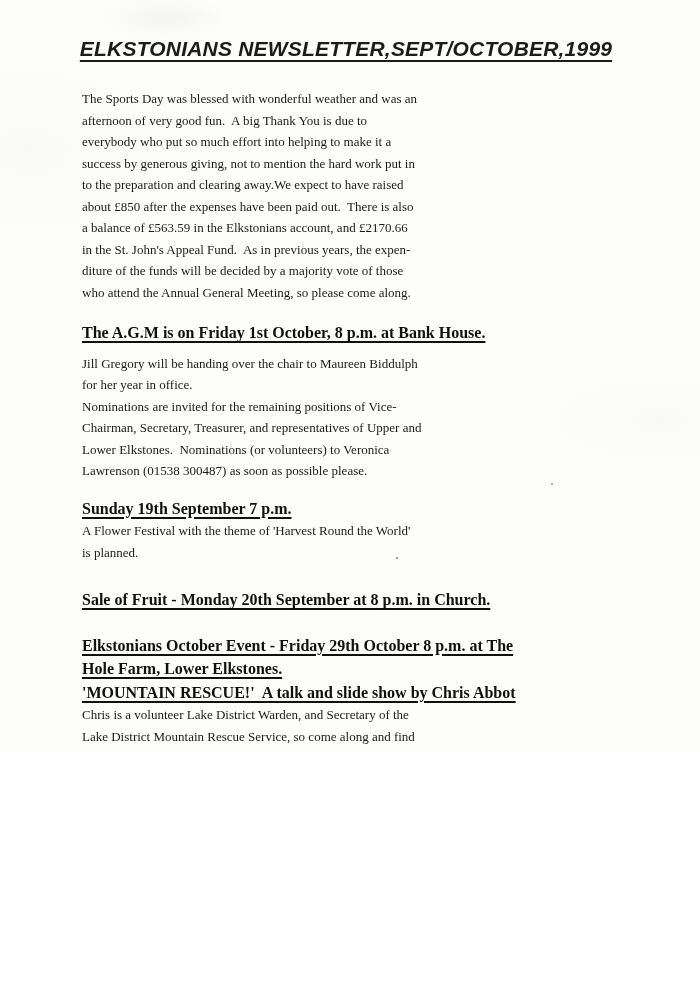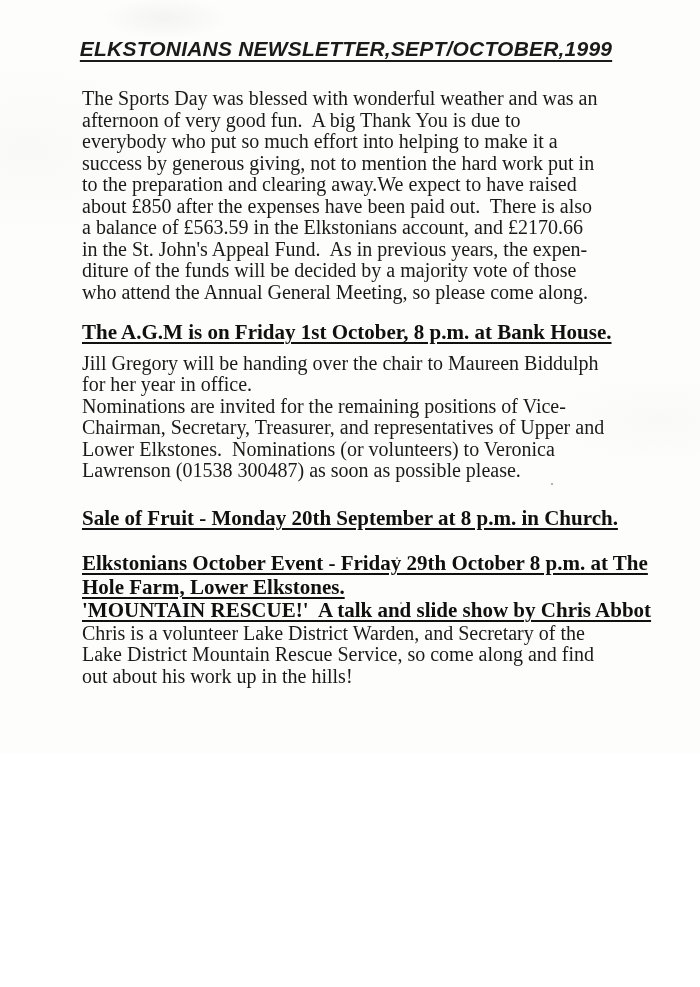--- a/index.html
+++ b/index.html
@@ -37,29 +37,29 @@
     line-height: 26px;
     white-space: nowrap;
     letter-spacing: 0.2px;
     text-decoration: underline;
     text-decoration-thickness: 2px;
     text-underline-offset: 4px;
     color: #1b1b1b;
   }
 
   .para {
-    font-size: 20px;
+    font-size: 13px;
     line-height: 21.5px;
     white-space: pre;
     color: #1a1a1a;
     margin: 0;
   }
 
   .heading {
-    font-size: 21px;
+    font-size: 16px;
     font-weight: bold;
     line-height: 23.5px;
     white-space: pre;
     margin: 0;
     color: #101010;
     text-decoration: underline;
     text-decoration-thickness: 2px;
     text-underline-offset: 3px;
   }
 
@@ -106,21 +106,24 @@
     <p class="heading m-agm">The A.G.M is on Friday 1st October, 8 p.m. at Bank House.</p>
 
     <p class="para m-para2">Jill Gregory will be handing over the chair to Maureen Biddulph
 for her year in office.
 Nominations are invited for the remaining positions of Vice-
 Chairman, Secretary, Treasurer, and representatives of Upper and
 Lower Elkstones.  Nominations (or volunteers) to Veronica
 Lawrenson (01538 300487) as soon as possible please.</p>
 
 
+    <p class="heading m-sunday">Sunday 19th September 7 p.m.</p>
 
+    <p class="para">A Flower Festival with the theme of 'Harvest Round the World'
+is planned.</p>
 
     <p class="heading m-sale">Sale of Fruit - Monday 20th September at 8 p.m. in Church.</p>
 
     <p class="heading m-october">Elkstonians October Event - Friday 29th October 8 p.m. at The
 Hole Farm, Lower Elkstones.</p>
 
     <p class="heading m-mountain">'MOUNTAIN RESCUE!'  A talk and slide show by Chris Abbot</p>
 
     <p class="para">Chris is a volunteer Lake District Warden, and Secretary of the
 Lake District Mountain Rescue Service, so come along and find

